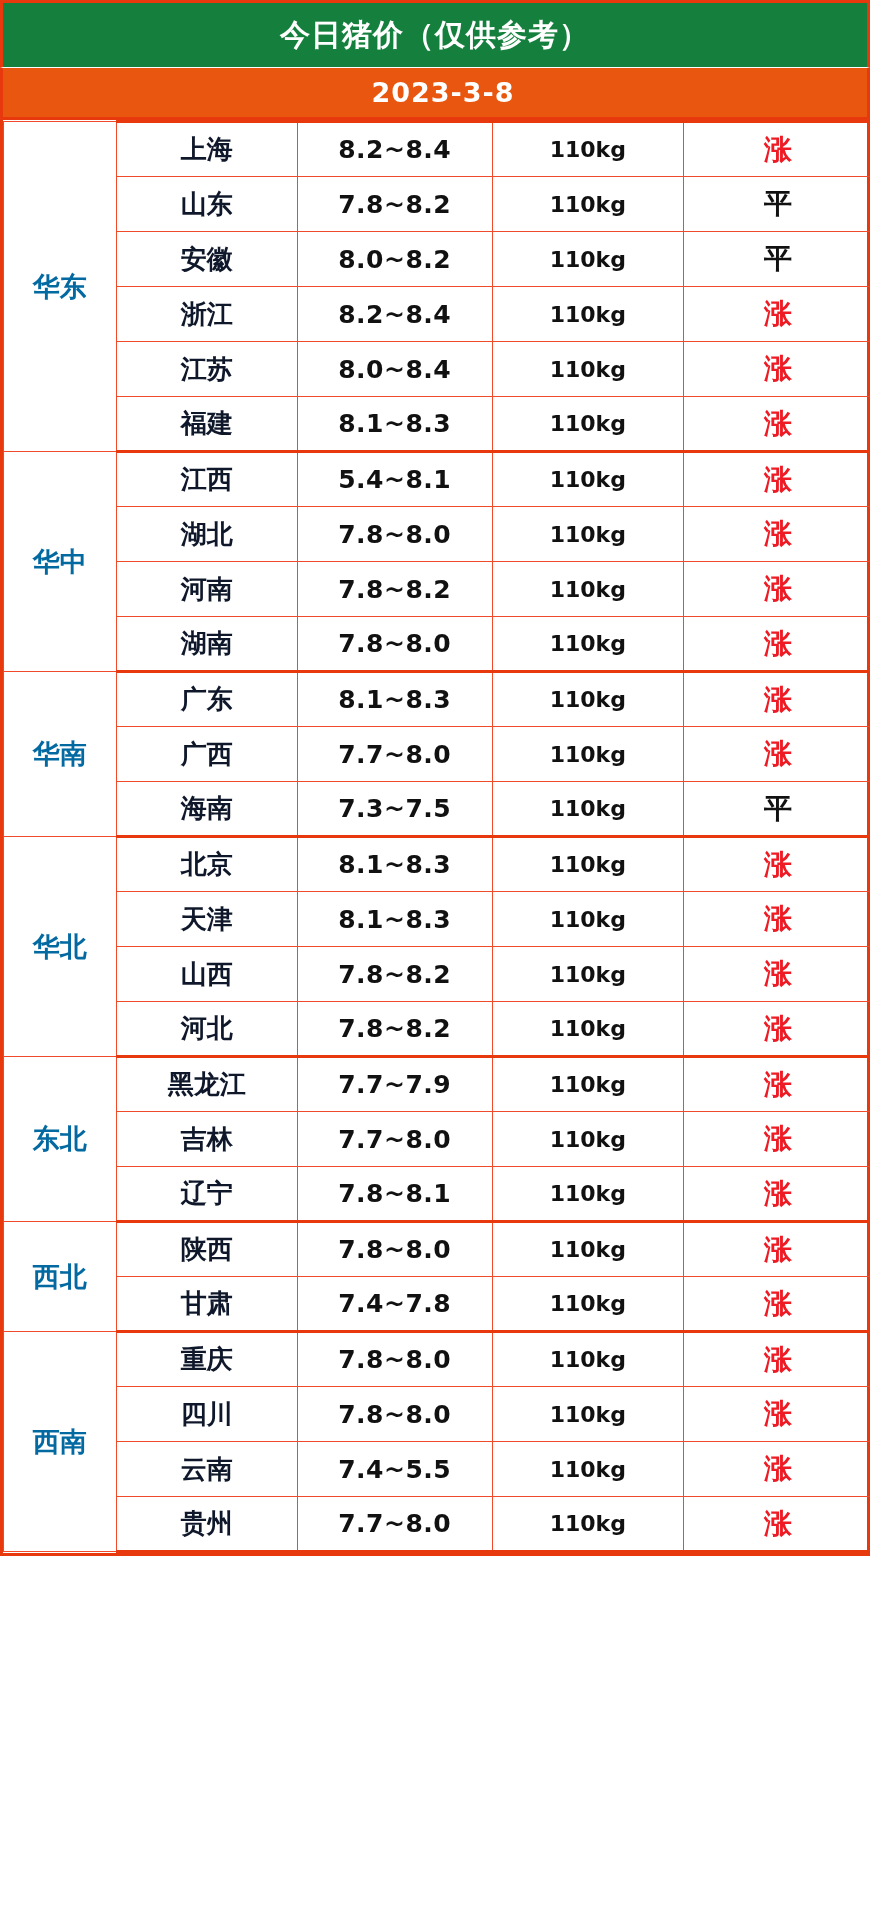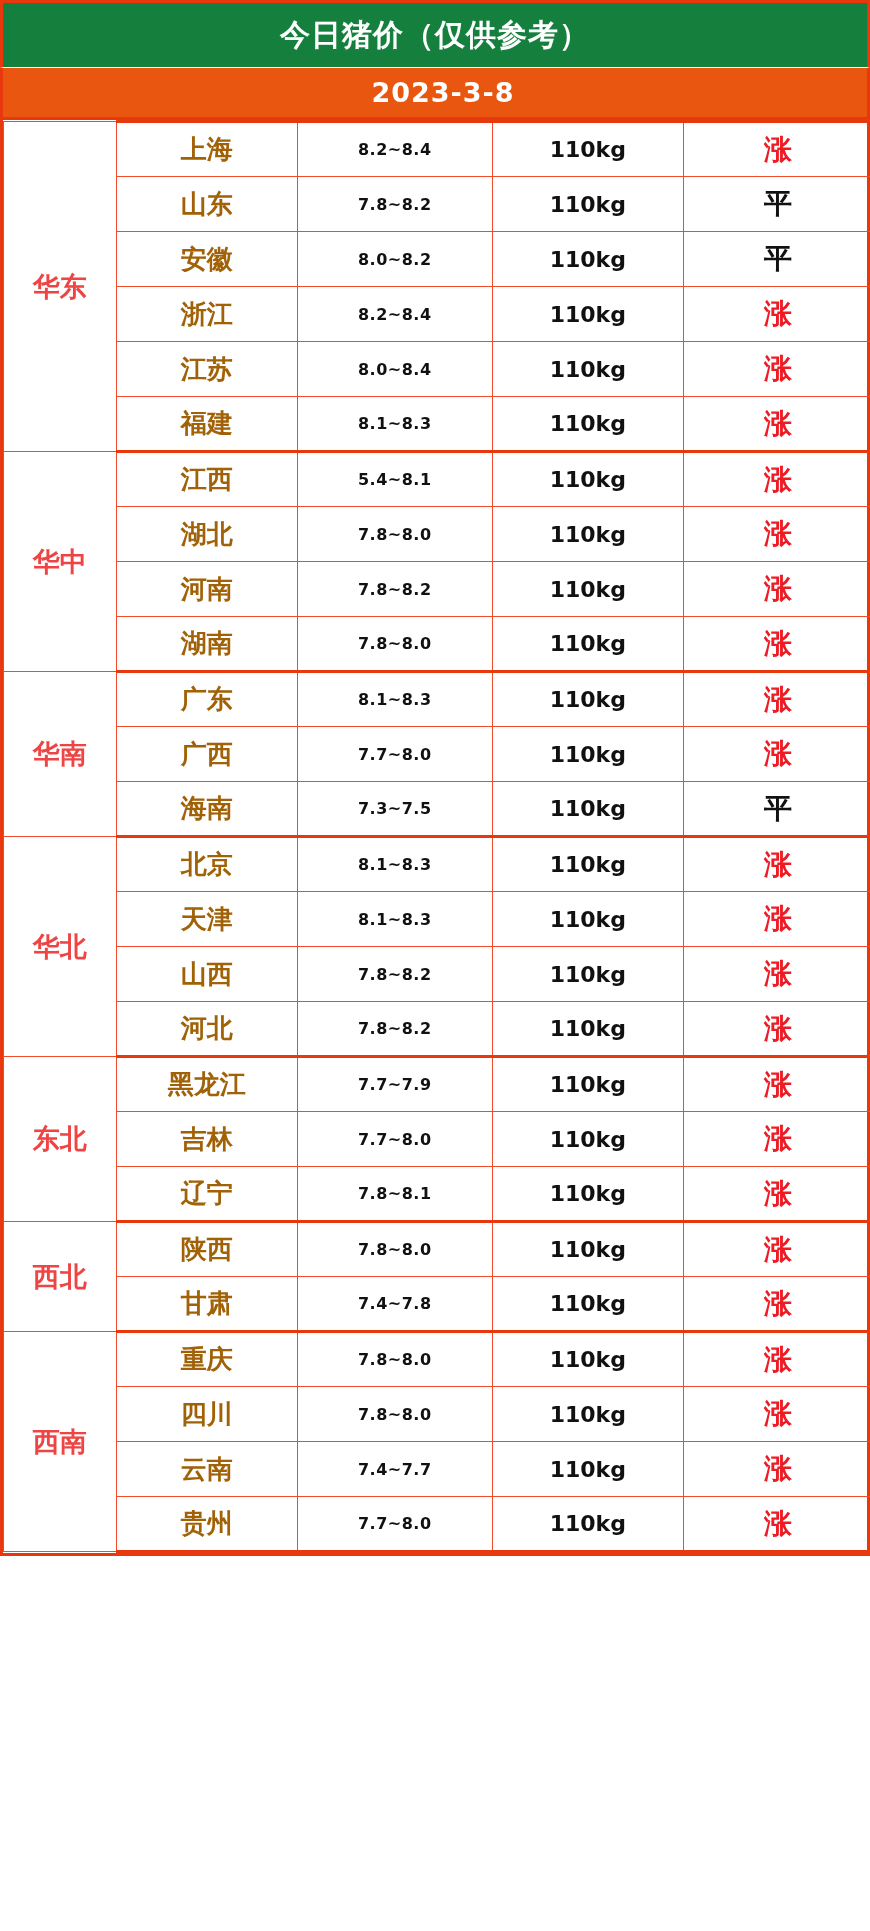--- a/index.html
+++ b/index.html
@@ -49,34 +49,34 @@
   table.pig td {
     border: 1px solid #f04a2a;
     text-align: center;
     vertical-align: middle;
     height: 55px;
     font-weight: bold;
   }
   td.region {
     width: 112px;
     font-size: 27px;
-    color: #ef4444;
+    color: #0369a1;
     border-left: 3px solid #e8380d;
     border-top: 3px solid #e8380d;
     border-bottom: 3px solid #e8380d;
     border-right: 3px solid #e8380d;
   }
   td.province {
     width: 180px;
     font-size: 26px;
-    color: #a16207;
+    color: #0f172a;
   }
   td.price {
     width: 194px;
-    font-size: 16px;
+    font-size: 25px;
     color: #111111;
     letter-spacing: 0.5px;
   }
   td.weight {
     width: 190px;
     font-size: 22px;
     color: #111111;
   }
   td.trend {
     width: 188px;
@@ -253,21 +253,21 @@
           <td class="trend"><span class="up">涨</span></td>
         </tr>
         <tr>
           <td class="province">四川</td>
           <td class="price">7.8~8.0</td>
           <td class="weight">110kg</td>
           <td class="trend"><span class="up">涨</span></td>
         </tr>
         <tr>
           <td class="province">云南</td>
-          <td class="price">7.4~7.7</td>
+          <td class="price">7.4~5.5</td>
           <td class="weight">110kg</td>
           <td class="trend"><span class="up">涨</span></td>
         </tr>
         <tr class="group-end">
           <td class="province">贵州</td>
           <td class="price">7.7~8.0</td>
           <td class="weight">110kg</td>
           <td class="trend"><span class="up">涨</span></td>
         </tr>
       </tbody>

